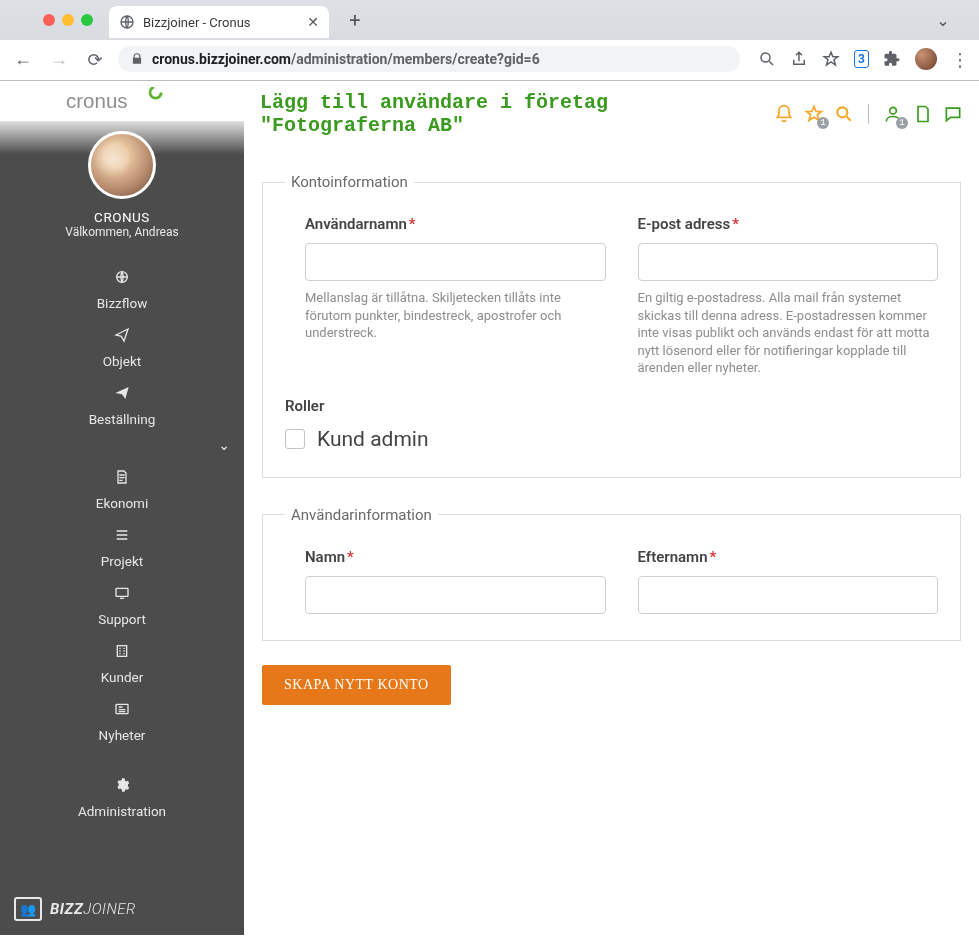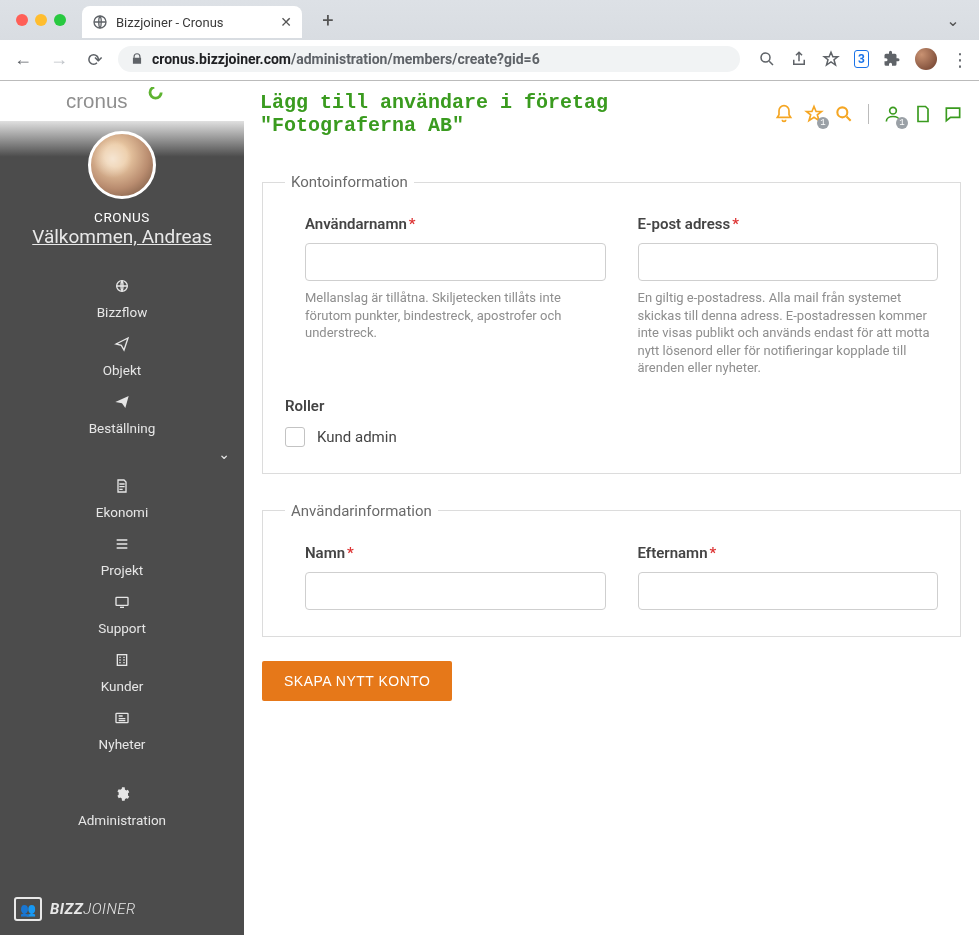--- a/index.html
+++ b/index.html
@@ -1,20 +1,20 @@
 <!DOCTYPE html>
 <html><head>
   <meta charset="utf-8">
   <style>
     * { margin: 0; padding: 0; box-sizing: border-box; }
     body { font-family: -apple-system, BlinkMacSystemFont, "Segoe UI", Roboto, "Helvetica Neue", Arial, sans-serif; background: #fff; width: 979px; height: 936px; overflow: hidden; }
     
     
     .browser-chrome { background: linear-gradient(#dde1e6, #d4d8dd); border-bottom: 1px solid #bbb; }
-    .window-row { display: flex; align-items: center; padding: 6px 16px; gap: 6px; height: 40px; }
+    .window-row { display: flex; align-items: center; padding: 6px 26px; gap: 6px; height: 40px; margin-left: 17px; }
     .traffic { display: flex; gap: 7px; margin-right: 10px; }
     .dot { width: 12px; height: 12px; border-radius: 50%; }
     .dot.red { background: #ff5f57; }
     .dot.yellow { background: #ffbd2e; }
     .dot.green { background: #28c940; }
     .tab { display:flex; align-items:center; background: #fff; border-radius: 8px 8px 0 0; padding: 6px 10px; gap: 8px; min-width: 220px; height: 32px; margin-top: 4px; }
     .globe { width:16px; height:16px; }
     .tab-title { font-size: 13px; color: #3a3a3a; flex: 1; }
     .tab-close { color:#555; font-size: 14px; cursor:pointer; }
     .plus-tab { width:28px; height:28px; display:flex; align-items:center; justify-content:center; color:#555; font-size:20px; margin-left: 6px; }
@@ -34,21 +34,21 @@
 
     
     .app { display:flex; height: calc(936px - 82px); }
     .sidebar { width: 244px; background: #4c4c4c; color: #e6e6e6; display:flex; flex-direction:column; position:relative; }
     .logo-area { background: #fff; height: 40px; display:flex; align-items:center; justify-content:center; }
     .logo-area svg { height: 28px; }
     .profile { background: linear-gradient(#e0e0e0 0%, #4c4c4c 25%, #4c4c4c 100%); text-align:center; padding: 10px 0 16px; }
     .avatar-big { width: 68px; height: 68px; border-radius:50%; border:3px solid #fff; margin: 0 auto 10px; background: radial-gradient(circle at 40% 35%, #eccba5 20%, #b98c6f 60%, #654835); position: relative; overflow: hidden; }
     .avatar-big::after { content:""; position:absolute; inset:0; background: radial-gradient(circle at 35% 40%, rgba(255,255,255,.5), transparent 35%); }
     .profile .org { font-size: 13.5px; letter-spacing: .5px; color: #fff; }
-    .profile .welcome { font-size: 19px; color: #e8e8e8; text-decoration: underline; }
+    .profile .welcome { font-size: 12px; color: #e8e8e8; }
     
     .menu { list-style:none; margin-top: 6px; }
     .menu li { display:flex; align-items:center; gap: 10px; padding: 8px 14px; font-size: 13.5px; color:#e6e6e6; cursor:pointer; position:relative;flex-direction:column; }
     .menu li .chev { margin-left:auto; font-size: 14px; }
     .menu .spacer { height: 18px; }
     .mi { width:16px; height:16px; }
 
     .footer-logo { margin-top:auto; padding: 14px; color: #e8e8e8; display:flex; align-items:center; gap: 8px; }
     .footer-logo .bj-ico { width:28px; height:24px; border:2px solid #e8e8e8; border-radius:3px; display:flex; align-items:center; justify-content:center; font-size:13px; }
     .footer-logo .bj-text { font-weight:700; font-style:italic; letter-spacing: .5px; font-size: 15px; }
@@ -67,27 +67,27 @@
     fieldset { border: 1px solid #dcdcdc; margin: 28px 18px 0; padding: 24px 22px 26px; }
     legend { padding: 0 6px; color: #6a6a6a; font-size: 15px; }
     .row2 { display:flex; gap: 32px; margin-left: 20px; }
     .col { flex:1; }
     .fld-label { font-size: 15px; color:#444; font-weight:600; margin-bottom: 10px; }
     .req { color:#d33; margin-left: 2px; }
     .txt { width: 100%; border: 1px solid #cfcfcf; border-radius: 4px; height: 38px; padding: 6px 10px; font-size: 14px; }
     .help { color:#8e8e8e; font-size: 13px; margin-top: 8px; line-height: 1.35; }
 
     .block { margin-top: 20px; }
-    .check-row { display:flex; align-items:center; gap: 12px; margin-top: 12px; color:#444; font-size: 15px; }
+    .check-row { display:flex; align-items:center; gap: 12px; margin-top: 12px; color:#444; font-size: 21px; }
     .checkbox { width: 20px; height:20px; border:1px solid #c3c3c3; border-radius:3px; background:#fff; }
     .radio-row { display:flex; align-items:center; gap: 12px; margin-top: 8px; color:#444; font-size: 15px; }
     .radio { width: 20px; height:20px; border:2px solid #bfbfbf; border-radius:50%; display:inline-flex; align-items:center; justify-content:center; }
     .radio.sel { border-color:#e67819; }
     .radio.sel::after { content:""; width:10px; height:10px; background:#e67819; border-radius:50%; }
-    .submit { background:#e67819; color:#fff; border:none; padding: 12px 22px; font-size: 14px; letter-spacing: .5px; margin: 24px 18px 0; border-radius:2px; cursor:pointer; }
+    .submit { background:#e67819; color:#fff; border:none; padding: 12px 22px; font-size: 14px; letter-spacing: .5px; margin: 24px 18px 0; border-radius:2px; cursor:pointer;font-family:Liberation Serif, serif; }
   </style>
 </head>
 <body>
 
 <div class="browser-chrome">
   <div class="window-row">
     <div class="traffic">
       <div class="dot red"></div>
       <div class="dot yellow"></div>
       <div class="dot green"></div>

